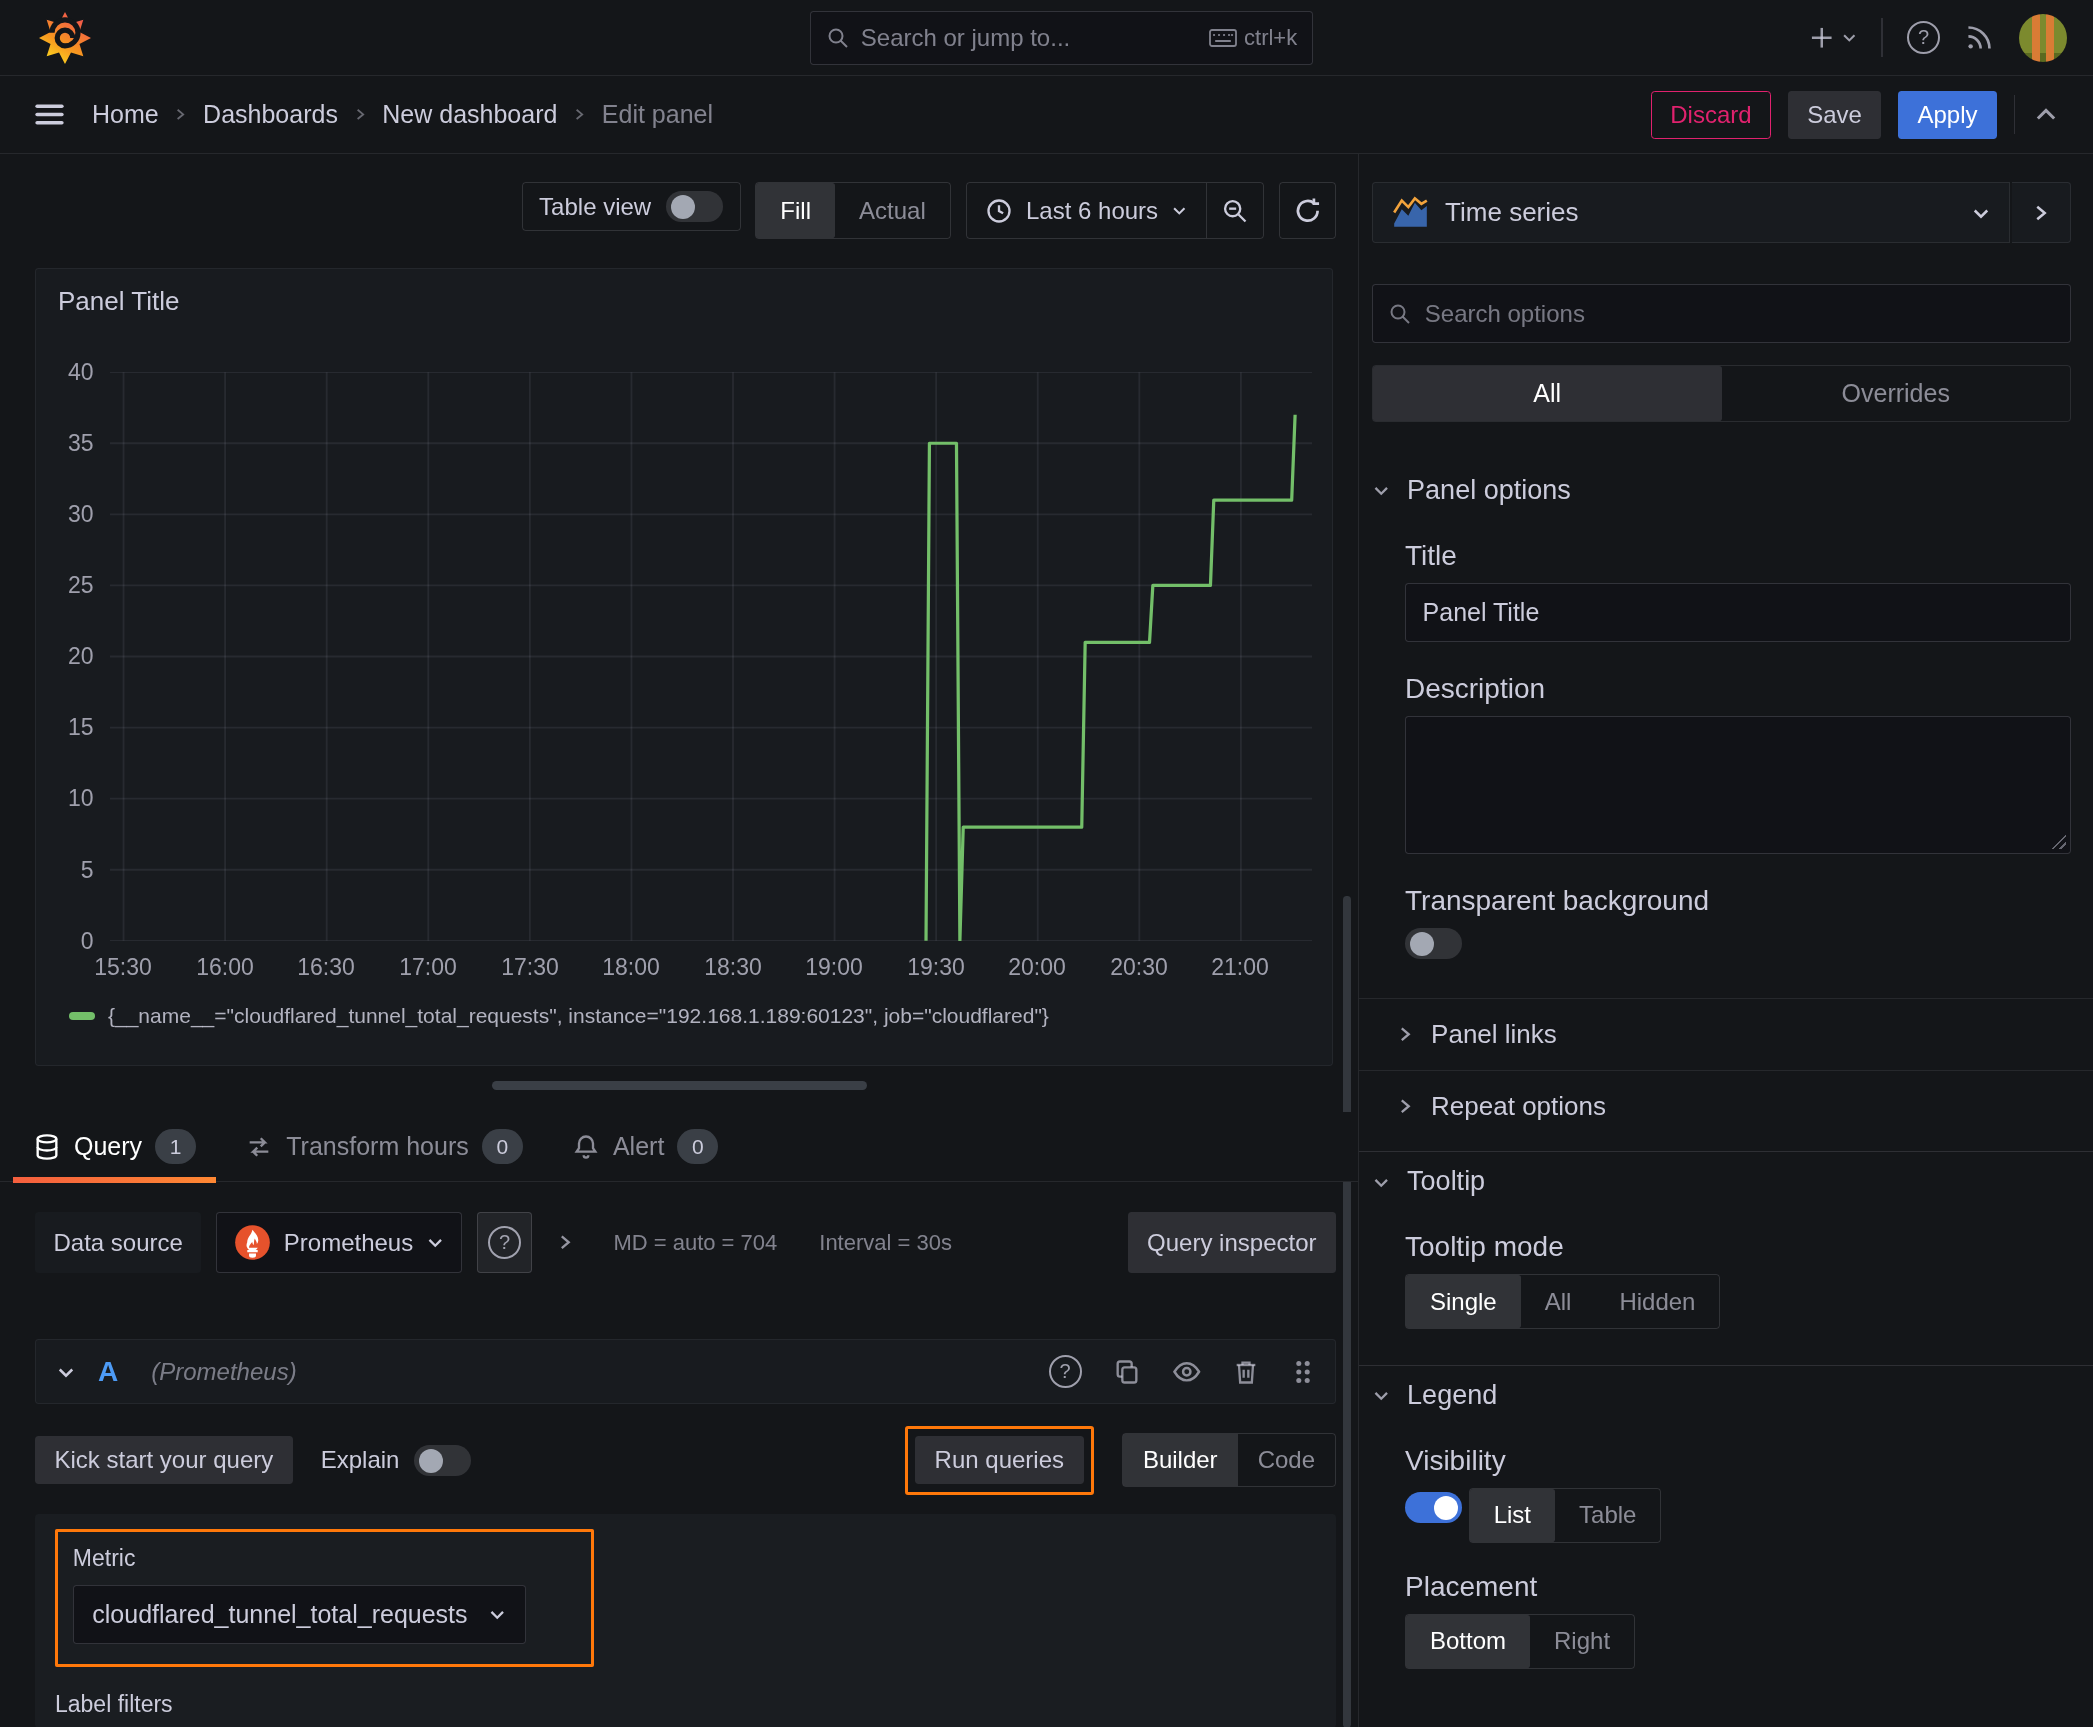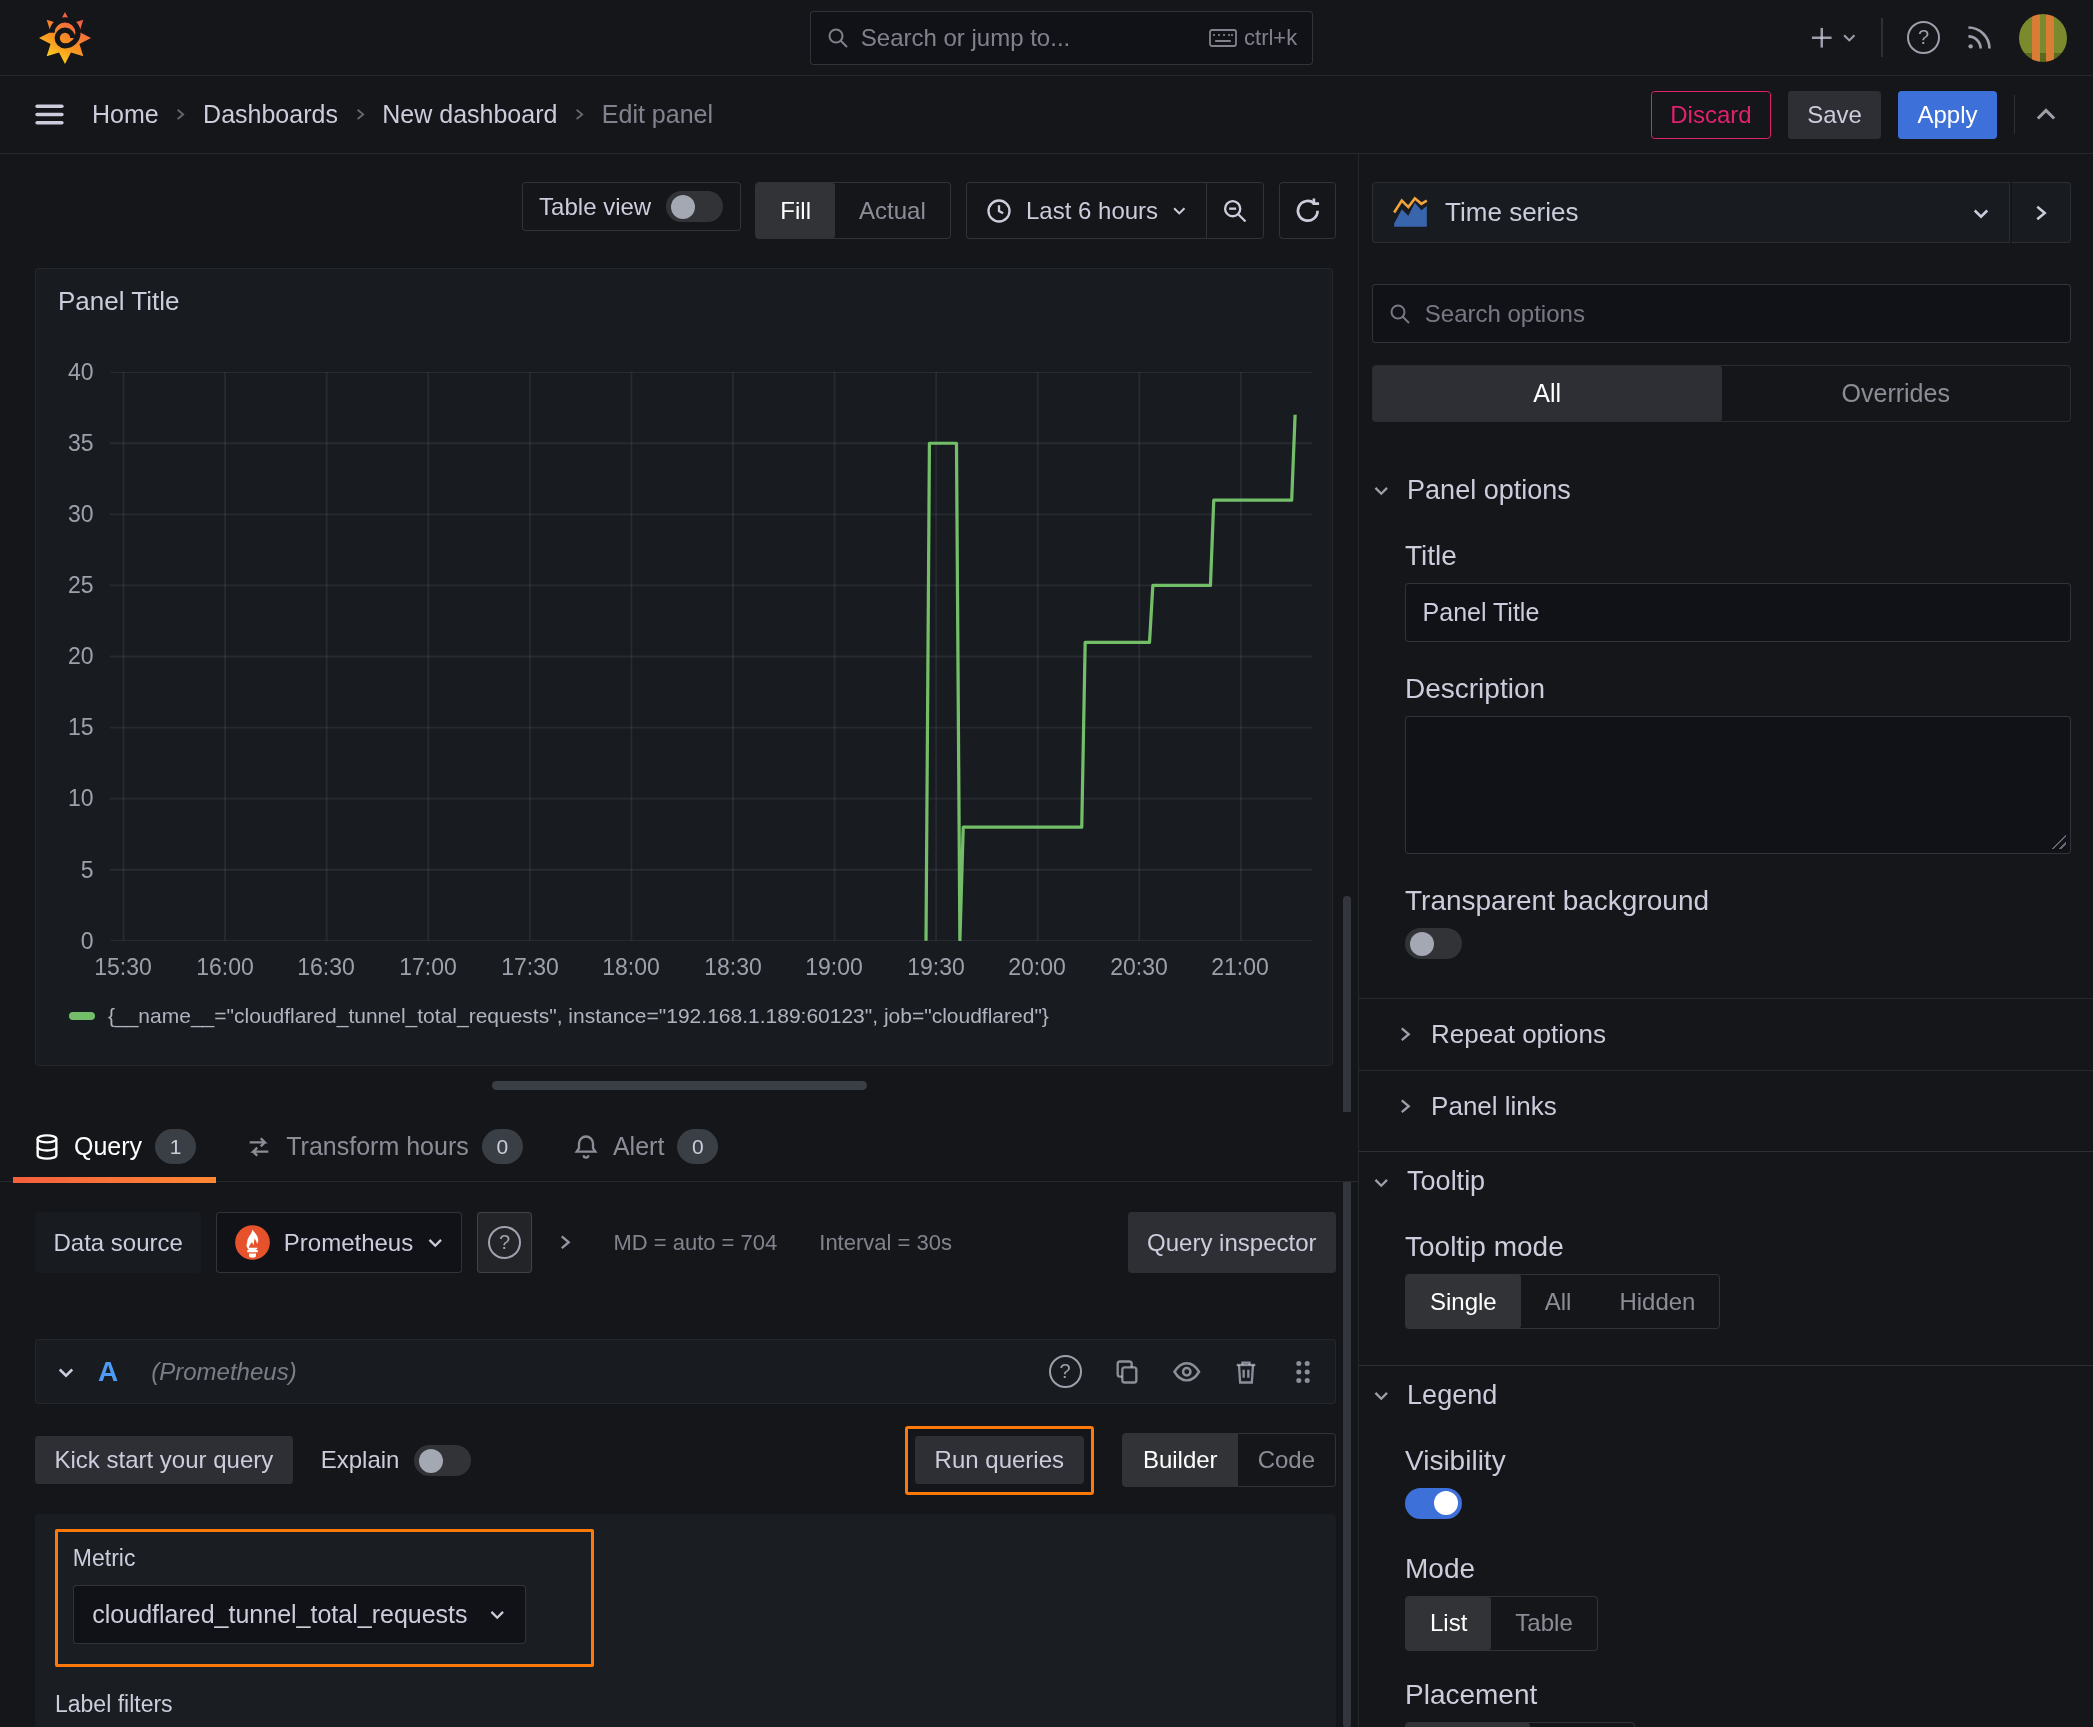--- a/index.html
+++ b/index.html
@@ -521,27 +521,27 @@
           <div class="sect-label" style="margin-top:31px;">Transparent background</div>
           <span class="toggle" style="display:inline-block;"></span>
         </div>
       </div>
 
       <div style="margin-top:24px;">
         <div class="collapse-row">
           <svg class="chev ic" width="18.5" height="18.5" viewBox="0 0 16 16" fill="none" stroke="currentColor" stroke-width="2">
               <path d="M5,3 l6,5 -6,5"></path>
             </svg>
-          <span>Repeat options</span>
+          <span>Panel links</span>
         </div>
         <div class="collapse-row">
           <svg class="chev ic" width="18.5" height="18.5" viewBox="0 0 16 16" fill="none" stroke="currentColor" stroke-width="2">
               <path d="M5,3 l6,5 -6,5"></path>
             </svg>
-          <span>Panel links</span>
+          <span>Repeat options</span>
         </div>
       </div>
 
       <div class="thick-div" style="margin-top:9.2px;">
         <div class="sect-head">
           <svg class="chev ic" width="18.5" height="18.5" viewBox="0 0 16 16" fill="none" stroke="currentColor" stroke-width="2">
               <path d="M3,6 l5,5 5,-5"></path>
             </svg>
           <span>Tooltip</span>
         </div>
@@ -558,21 +558,20 @@
       <div class="thick-div" style="margin-top:26px;">
         <div class="sect-head">
           <svg class="chev ic" width="18.5" height="18.5" viewBox="0 0 16 16" fill="none" stroke="currentColor" stroke-width="2">
               <path d="M3,6 l5,5 5,-5"></path>
             </svg>
           <span>Legend</span>
         </div>
         <div class="sect-body">
           <div class="sect-label">Visibility</div>
           <span class="toggle on" style="display:inline-block;"></span>
-          <div class="sect-label" style="margin-top:28px;">Mode</div>
           <div class="seg" style="display:inline-flex; height:55px;">
             <span class="opt active">List</span>
             <span class="opt">Table</span>
           </div>
           <div class="sect-label" style="margin-top:28px;">Placement</div>
           <div class="seg" style="display:inline-flex; height:55px;">
             <span class="opt active">Bottom</span>
             <span class="opt">Right</span>
           </div>
           

